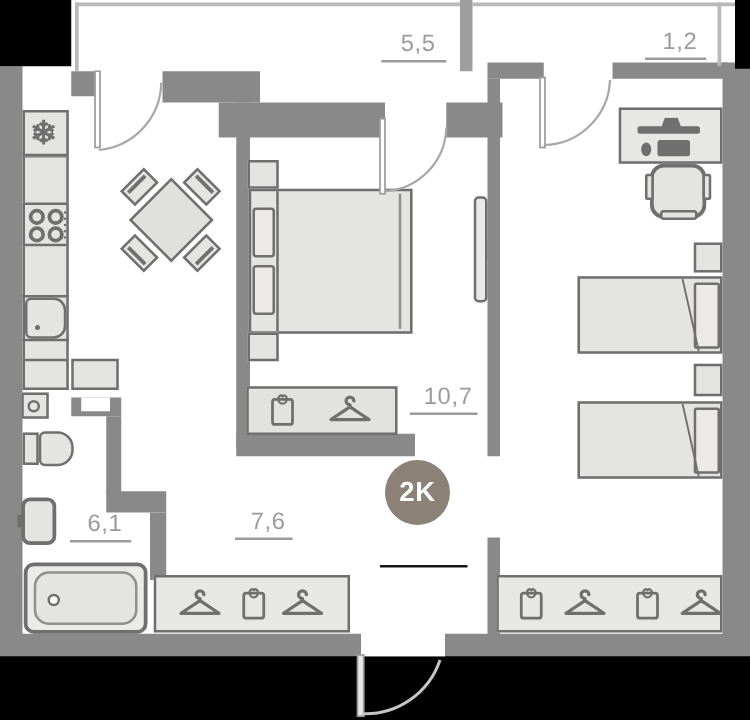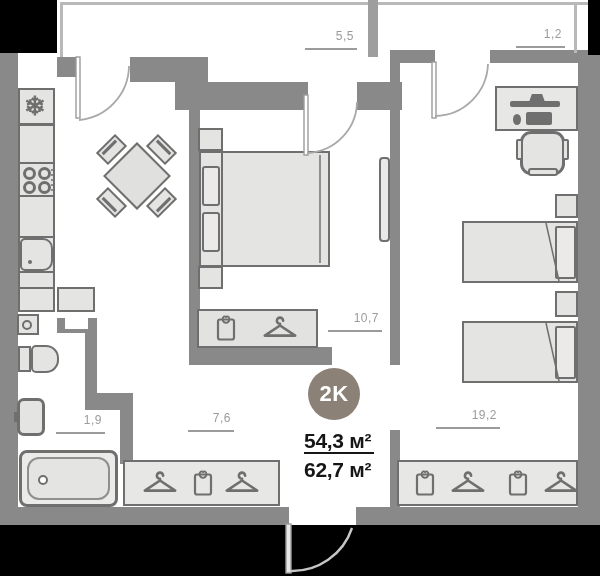--- a/index.html
+++ b/index.html
@@ -4,22 +4,22 @@
 <style>
   html,body{margin:0;padding:0;background:#ffffff;font-family:"Liberation Sans",sans-serif;}
   .plan{position:relative;width:600px;height:576px;background:#ffffff;overflow:hidden;}
   .abs{position:absolute;box-sizing:border-box;}
   .wall{position:absolute;background:#898989;box-sizing:border-box;}
   .blk{position:absolute;background:#000000;}
   .thinw{position:absolute;background:#b9b9b9;}
   .furn{position:absolute;background:#e4e4e2;border:2px solid #6f6f6f;box-sizing:border-box;}
   .flat{position:absolute;background:#6f6f6f;box-sizing:border-box;}
   .white{position:absolute;background:#ffffff;}
-  .rlabel{position:absolute;color:#9b9b9b;font-size:12px;line-height:20px;letter-spacing:.5px;
-          border-bottom:2px solid #9b9b9b;text-align:right;padding:0 3px 2px 10px;box-sizing:border-box;}
+  .rlabel{position:absolute;color:#9b9b9b;font-size:19px;line-height:20px;letter-spacing:.5px;
+          border-bottom:2px solid #9b9b9b;text-align:center;padding:0 3px 2px 10px;box-sizing:border-box;}
   .ring{position:absolute;border:3px solid #6f6f6f;border-radius:50%;box-sizing:border-box;background:#e4e4e2;}
   .dot{position:absolute;background:#6f6f6f;border-radius:50%;}
   .slat{position:absolute;left:2px;right:2px;top:2px;height:3px;background:#6f6f6f;}
   .slatb{position:absolute;left:2px;right:2px;bottom:2px;height:3px;background:#6f6f6f;}
   .badge{position:absolute;left:308px;top:368px;width:52px;height:52px;border-radius:50%;
          background:#8b8177;color:#ffffff;font-size:22px;font-weight:bold;letter-spacing:.5px;
          display:flex;align-items:center;justify-content:center;}
   .area-line{position:absolute;color:#161616;font-size:21px;font-weight:bold;letter-spacing:-.3px;}
   .divider{position:absolute;background:#161616;}
   svg.icon{position:absolute;overflow:visible;}
@@ -169,31 +169,28 @@
   <svg class="icon" style="left:507px;top:468px;" width="22" height="30" viewBox="0 0 22 30">
       <rect x="3" y="6.5" width="16" height="20" rx="2" stroke-width="2.2"></rect>
       <path stroke-width="1.8" d="M7.5 6.5 C8.5 11 13.5 11 14.5 6.5 M7.5 6.5 C7.5 3.5 10 2.6 11 4.2 C12 2.6 14.5 3.5 14.5 6.5"></path>
     </svg>
   <svg class="icon" style="left:543px;top:472px;" width="36" height="22" viewBox="0 0 36 22">
       <path stroke-width="2.6" d="M18 8.5 V6.8 A3.1 3.1 0 1 1 21.1 3.7 M18 8.5 L2.8 18.6 H33.2 L18 8.5 Z"></path>
     </svg>
 
   <div class="rlabel" style="left:305px;top:26px;width:52px;"><span>5,5</span></div>
   <div class="rlabel" style="left:516px;top:24px;width:49px;"><span>1,2</span></div>
-  <div class="rlabel" style="left:56px;top:410px;width:49px;"><span>1,9</span></div>
+  <div class="rlabel" style="left:56px;top:410px;width:49px;"><span>6,1</span></div>
   <div class="rlabel" style="left:188px;top:408px;width:46px;"><span>7,6</span></div>
   <div class="rlabel" style="left:328px;top:308px;width:54px;"><span>10,7</span></div>
-  <div class="rlabel" style="left:436px;top:405px;width:64px;"><span>19,2</span></div>
 
   <div class="badge">
       <span>2K</span>
     </div>
-  <div class="area-line" style="left:304px;top:429px;">54,3 м²</div>
   <div class="divider" style="left:304px;top:452px;width:70px;height:2px;"></div>
-  <div class="area-line" style="left:304px;top:458px;">62,7 м²</div>
 
   <svg width="600" height="576" viewBox="0 0 600 576" style="position:absolute;left:0;top:0;pointer-events:none;">
     <line x1="546" y1="223" x2="559" y2="281" stroke="#6f6f6f" stroke-width="1.5"></line>
     <line x1="546" y1="323" x2="559" y2="381" stroke="#6f6f6f" stroke-width="1.5"></line>
     <rect x="76" y="57" width="4" height="61" fill="#ffffff" stroke="#9c9c9c" stroke-width="1.4"></rect>
     <path d="M 79 120 A 55 55 0 0 0 129 66" fill="none" stroke="#a8a8a8" stroke-width="1.8"></path>
     <rect x="304" y="95" width="4" height="60" fill="#ffffff" stroke="#9c9c9c" stroke-width="1.4"></rect>
     <path d="M 307 153 A 52 52 0 0 0 357 102" fill="none" stroke="#a8a8a8" stroke-width="1.8"></path>
     <rect x="432" y="62" width="4" height="56" fill="#ffffff" stroke="#9c9c9c" stroke-width="1.4"></rect>
     <path d="M 435 116 A 54 54 0 0 0 488 64" fill="none" stroke="#a8a8a8" stroke-width="1.8"></path>

